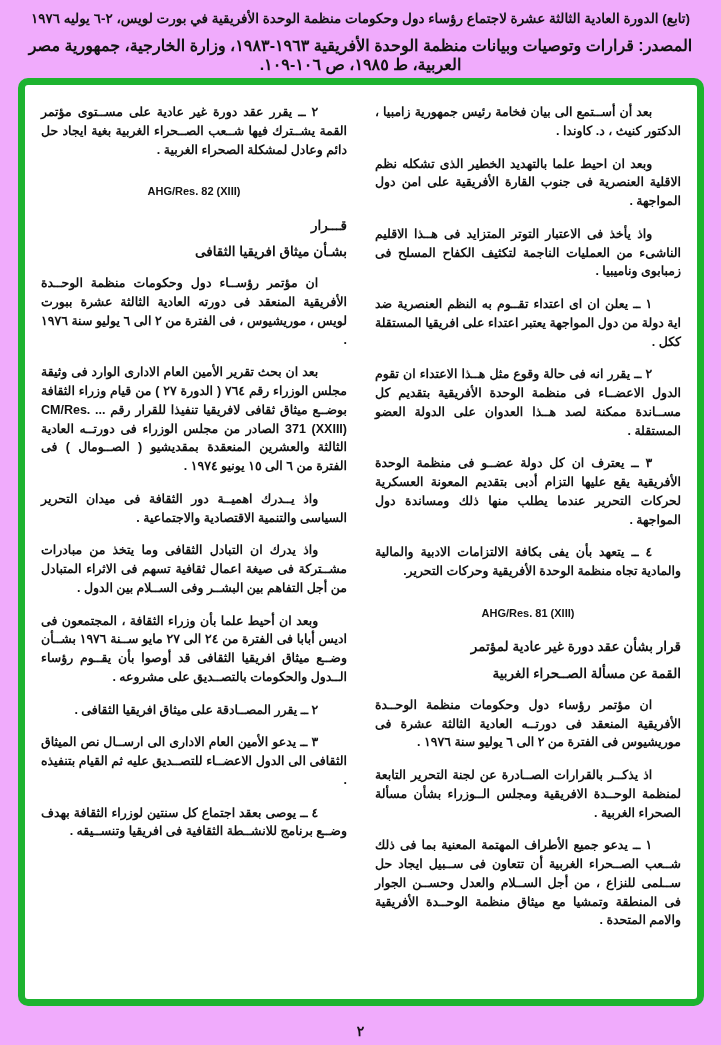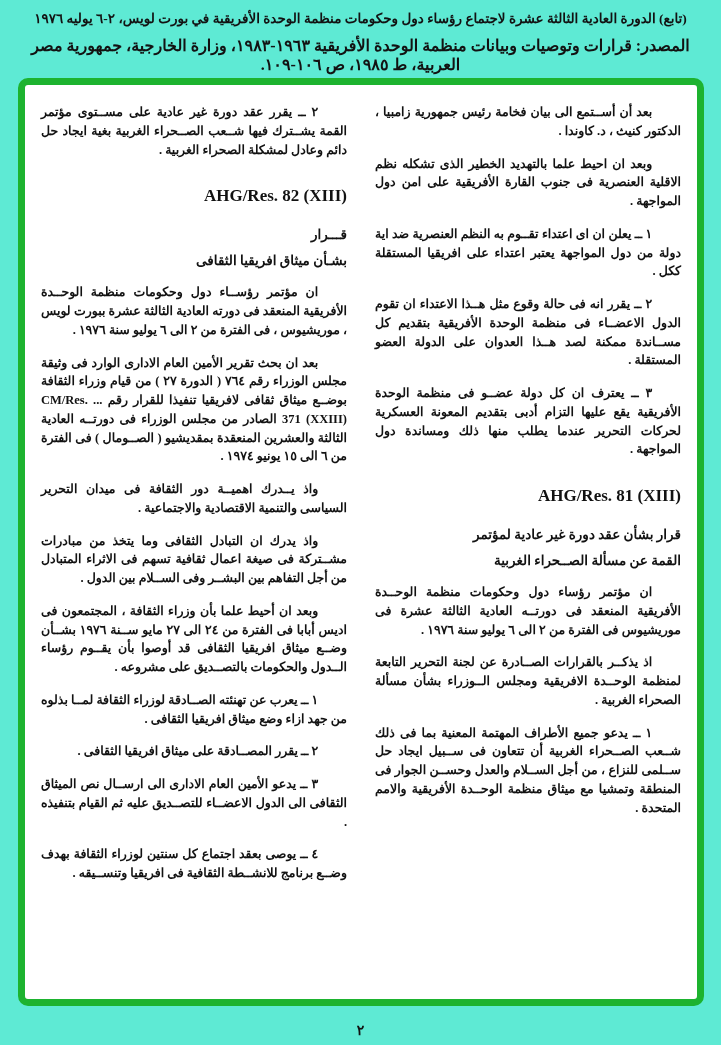--- a/index.html
+++ b/index.html
@@ -1,20 +1,20 @@
 <!DOCTYPE html>
 <html lang="ar"><head>
 <meta charset="utf-8">
 <style>
   html,body{margin:0;padding:0;background:#ffffff;}
   .page{
     position:relative;
     width:721px;height:1045px;
-    background:#5eead4;
-    font-family:Liberation Serif, serif;
+    background:#f0abfc;
+    font-family:Liberation Sans, sans-serif;
     color:#121212;
     overflow:hidden;
   }
   .header{
     position:absolute;top:10px;left:10px;right:10px;
     direction:rtl;text-align:center;
   }
   .header-line1{font-size:13.5px;font-weight:bold;letter-spacing:0;line-height:1.4;}
   .header-line2{font-size:16px;font-weight:bold;margin-top:7px;}
   .frame{
@@ -34,22 +34,22 @@
     flex:1;min-width:0;
     direction:rtl;
     text-align:justify;
     font-size:12.5px;
     font-weight:bold;
     line-height:1.5;
   }
   .para{margin:0 0 14px;text-indent:2.3em;}
   .num-item{margin:0 0 14px;text-indent:2.3em;}
   .res-label{
-    direction:ltr;text-align:right;
-    font-size:17px;font-weight:bold;
+    direction:ltr;text-align:center;
+    font-size:11px;font-weight:bold;
     margin:24px 0 16px;text-indent:0;
   }
   .center-head{
     text-indent:0;
     font-size:13.5px;font-weight:bold;
     margin:4px 0 12px;
   }
   .center-head.tight{margin-bottom:6px;}
   .pagenum{
     position:absolute;bottom:6px;left:0;right:0;
@@ -65,42 +65,43 @@
     <div class="header-line1">(تابع) الدورة العادية الثالثة عشرة لاجتماع رؤساء دول وحكومات منظمة الوحدة الأفريقية في بورت لويس، ٢-٦ يوليه ١٩٧٦</div>
     <div class="header-line2">المصدر: قرارات وتوصيات وبيانات منظمة الوحدة الأفريقية ١٩٦٣-١٩٨٣، وزارة الخارجية، جمهورية مصر العربية، ط ١٩٨٥، ص ١٠٦-١٠٩.</div>
   </div>
 
   <div class="frame" style="border-color: rgb(29, 179, 47);">
     <div class="cols">
 
       <div class="col">
         <p class="para">بعد أن أســتمع الى بيان فخامة رئيس جمهورية زامبيا ، الدكتور كنيث ، د. كاوندا .</p>
         <p class="para">وبعد ان احيط علما بالتهديد الخطير الذى تشكله نظم الاقلية العنصرية فى جنوب القارة الأفريقية على امن دول المواجهة .</p>
+        <p class="para">واذ يأخذ فى الاعتبار التوتر المتزايد فى هــذا الاقليم الناشىء من العمليات الناجمة لتكثيف الكفاح المسلح فى زمبابوى وناميبيا .</p>
         <p class="num-item">١ ــ يعلن ان اى اعتداء تقــوم به النظم العنصرية ضد اية دولة من دول المواجهة يعتبر اعتداء على افريقيا المستقلة ككل .</p>
         <p class="num-item">٢ ــ يقرر انه فى حالة وقوع مثل هــذا الاعتداء ان تقوم الدول الاعضــاء فى منظمة الوحدة الأفريقية بتقديم كل مســاندة ممكنة لصد هــذا العدوان على الدولة العضو المستقلة .</p>
         <p class="num-item">٣ ــ يعترف ان كل دولة عضــو فى منظمة الوحدة الأفريقية يقع عليها التزام أدبى بتقديم المعونة العسكرية لحركات التحرير عندما يطلب منها ذلك ومساندة دول المواجهة .</p>
+        <p class="num-item">٤ ــ يتعهد بأن يفى بكافة الالتزامات الادبية والمالية والمادية تجاه منظمة الوحدة الأفريقية وحركات التحرير.</p>
         <p class="res-label">AHG/Res. 81 (XIII)</p>
         <p class="center-head tight">قرار بشأن عقد دورة غير عادية لمؤتمر</p>
         <p class="center-head">القمة عن مسألة الصــحراء الغربية</p>
         <p class="para">ان مؤتمر رؤساء دول وحكومات منظمة الوحــدة الأفريقية المنعقد فى دورتــه العادية الثالثة عشرة فى موريشيوس فى الفترة من ٢ الى ٦ يوليو سنة ١٩٧٦ .</p>
         <p class="para">اذ يذكــر بالقرارات الصــادرة عن لجنة التحرير التابعة لمنظمة الوحــدة الافريقية ومجلس الــوزراء بشأن مسألة الصحراء الغربية .</p>
         <p class="num-item">١ ــ يدعو جميع الأطراف المهتمة المعنية بما فى ذلك شــعب الصــحراء الغربية أن تتعاون فى ســبيل ايجاد حل ســلمى للنزاع ، من أجل الســلام والعدل وحســن الجوار فى المنطقة وتمشيا مع ميثاق منظمة الوحــدة الأفريقية والامم المتحدة .</p>
       </div>
 
       <div class="col">
         <p class="num-item">٢ ــ يقرر عقد دورة غير عادية على مســتوى مؤتمر القمة يشــترك فيها شــعب الصــحراء الغربية بغية ايجاد حل دائم وعادل لمشكلة الصحراء الغربية .</p>
         <p class="res-label">AHG/Res. 82 (XIII)</p>
         <p class="center-head tight">قـــرار</p>
         <p class="center-head">بشـأن ميثاق افريقيا الثقافى</p>
         <p class="para">ان مؤتمر رؤســاء دول وحكومات منظمة الوحــدة الأفريقية المنعقد فى دورته العادية الثالثة عشرة ببورت لويس ، موريشيوس ، فى الفترة من ٢ الى ٦ يوليو سنة ١٩٧٦ .</p>
         <p class="para">بعد ان بحث تقرير الأمين العام الادارى الوارد فى وثيقة مجلس الوزراء رقم ٧٦٤ ( الدورة ٢٧ ) من قيام وزراء الثقافة بوضــع ميثاق ثقافى لافريقيا تنفيذا للقرار رقم ... CM/Res. 371 (XXIII) الصادر من مجلس الوزراء فى دورتــه العادية الثالثة والعشرين المنعقدة بمقديشيو ( الصــومال ) فى الفترة من ٦ الى ١٥ يونيو ١٩٧٤ .</p>
         <p class="para">واذ يــدرك اهميــة دور الثقافة فى ميدان التحرير السياسى والتنمية الاقتصادية والاجتماعية .</p>
         <p class="para">واذ يدرك ان التبادل الثقافى وما يتخذ من مبادرات مشــتركة فى صيغة اعمال ثقافية تسهم فى الاثراء المتبادل من أجل التفاهم بين البشــر وفى الســلام بين الدول .</p>
         <p class="para">وبعد ان أحيط علما بأن وزراء الثقافة ، المجتمعون فى اديس أبابا فى الفترة من ٢٤ الى ٢٧ مايو ســنة ١٩٧٦ بشــأن وضــع ميثاق افريقيا الثقافى قد أوصوا بأن يقــوم رؤساء الــدول والحكومات بالتصــديق على مشروعه .</p>
-        <p class="num-item">١ ــ يعرب عن تهنئته الصــادقة لوزراء الثقافة لمــا بذلوه من جهد ازاء وضع ميثاق افريقيا الثقافى .</p>
         <p class="num-item">٢ ــ يقرر المصــادقة على ميثاق افريقيا الثقافى .</p>
         <p class="num-item">٣ ــ يدعو الأمين العام الادارى الى ارســال نص الميثاق الثقافى الى الدول الاعضــاء للتصــديق عليه ثم القيام بتنفيذه .</p>
         <p class="num-item">٤ ــ يوصى بعقد اجتماع كل سنتين لوزراء الثقافة بهدف وضــع برنامج للانشــطة الثقافية فى افريقيا وتنســيقه .</p>
       </div>
 
     </div>
   </div>
 
   <div class="pagenum">٢</div>
 

